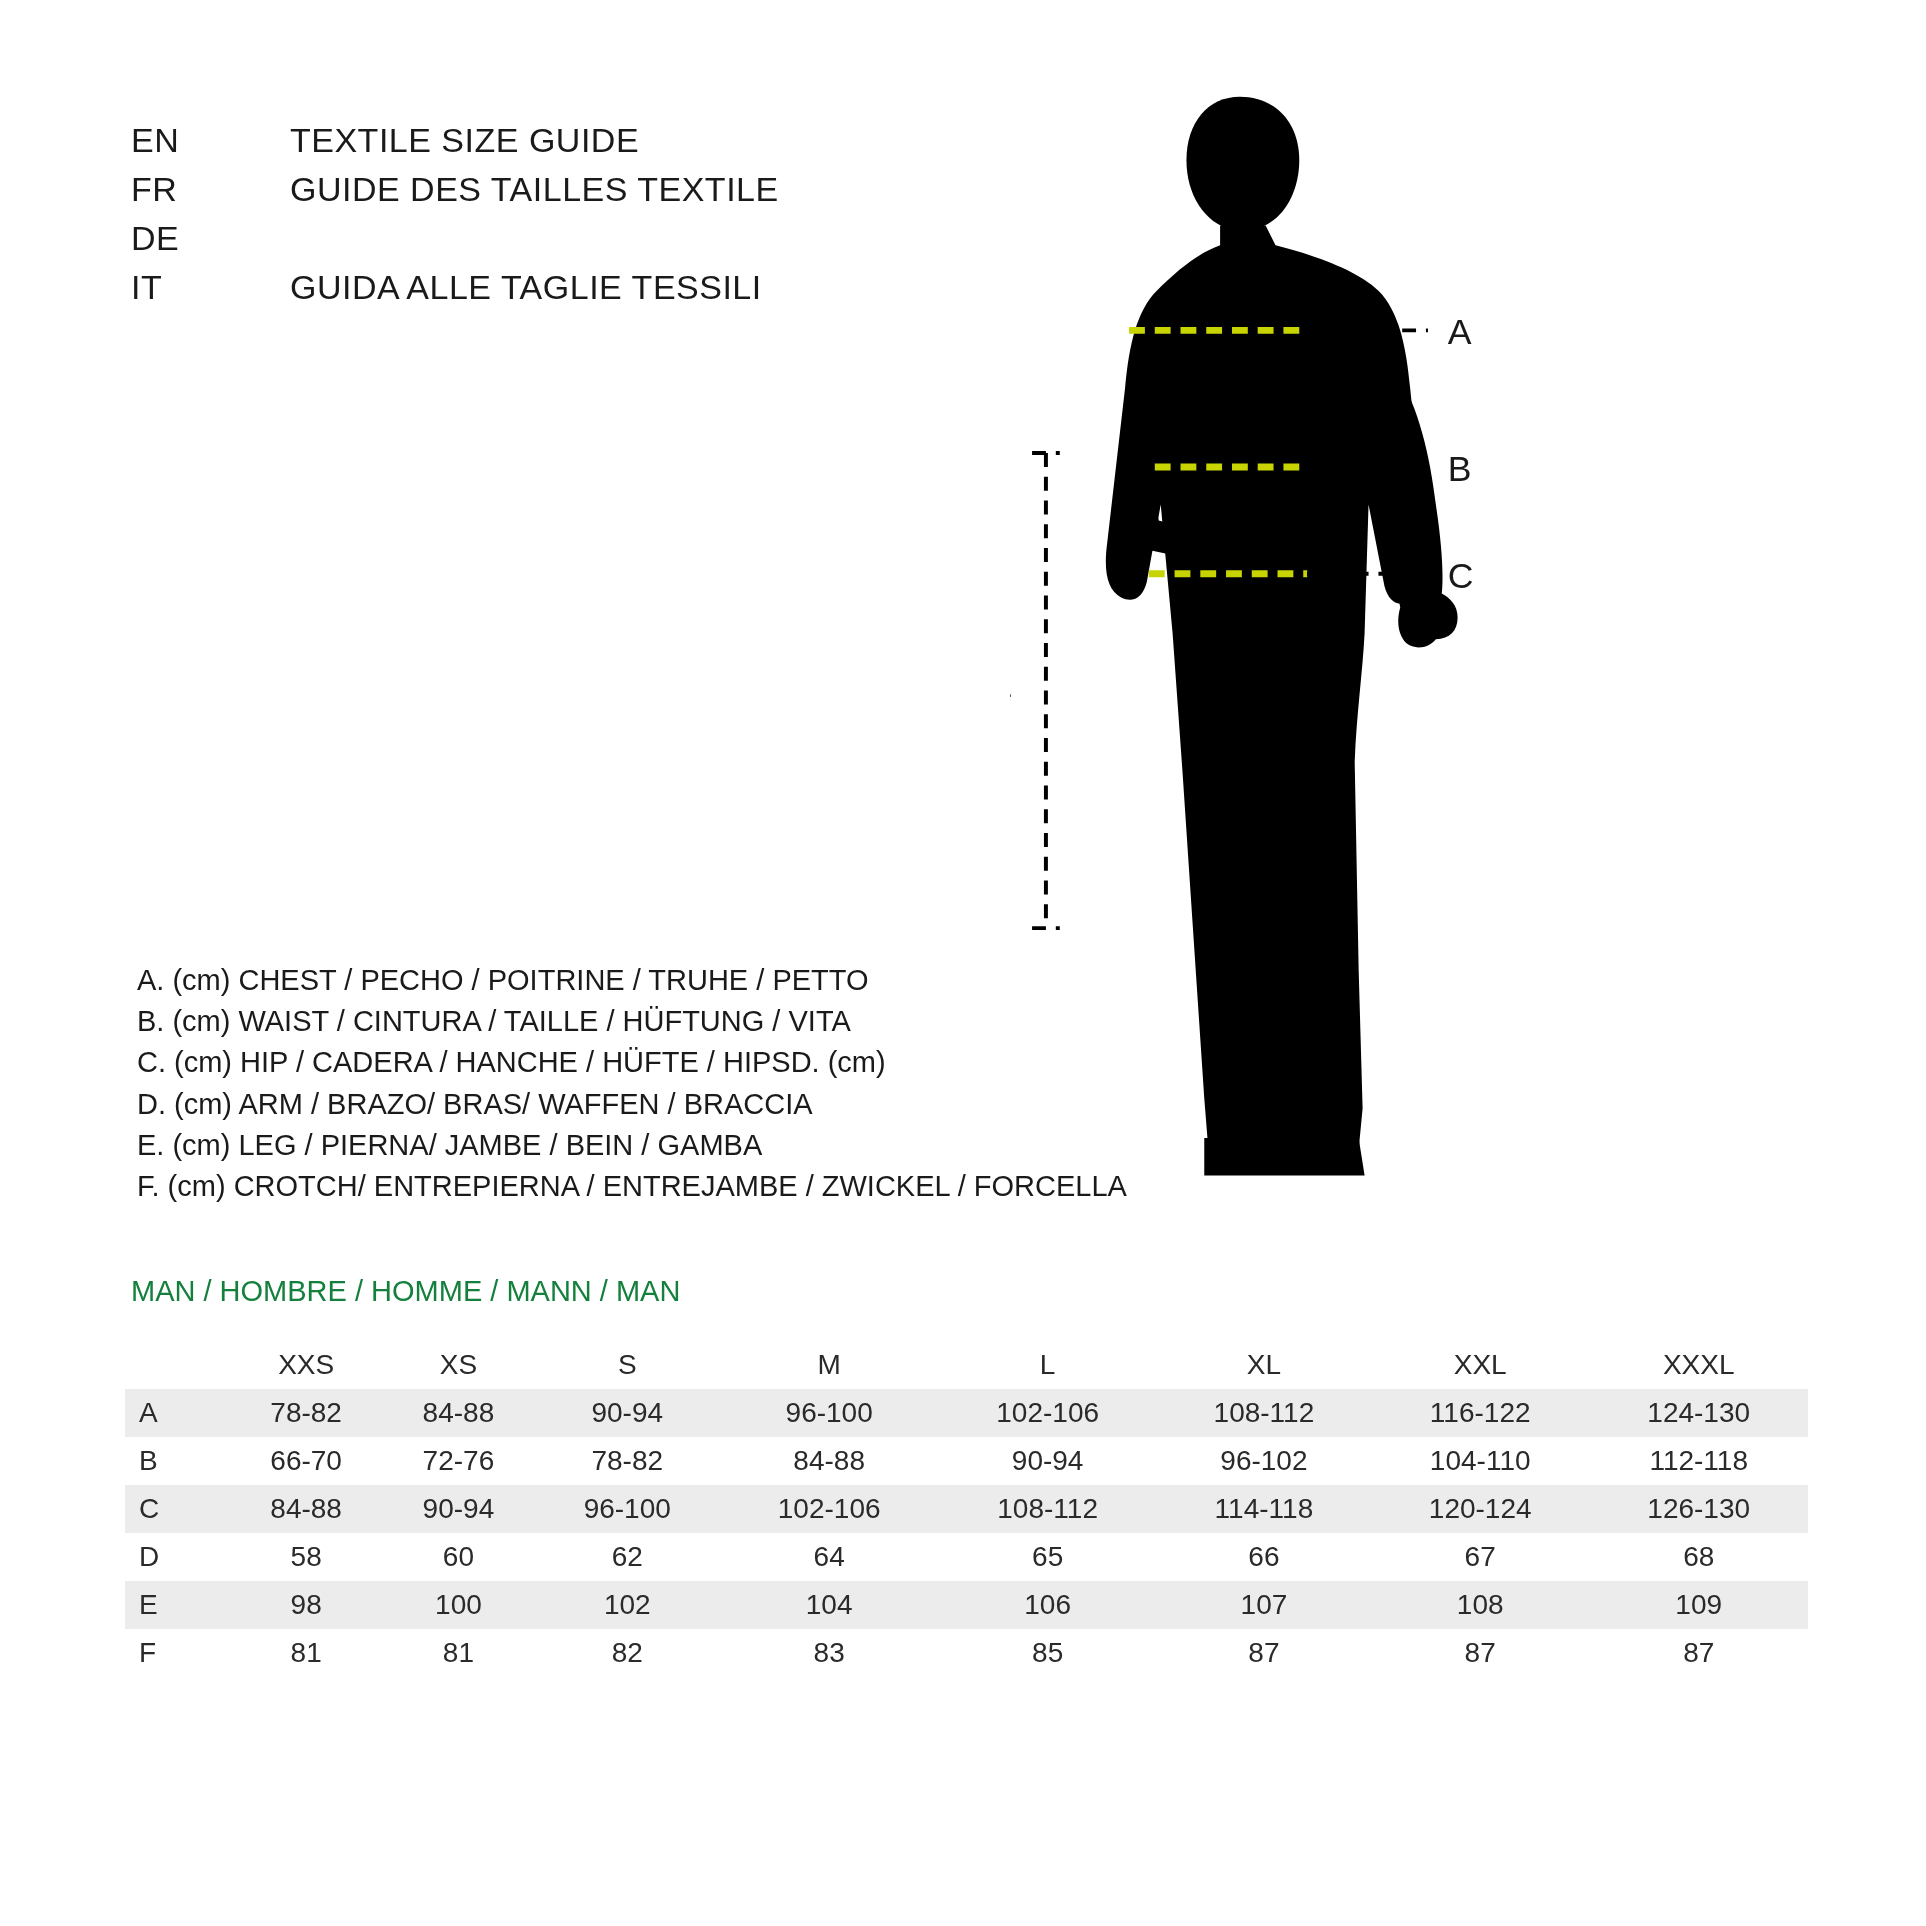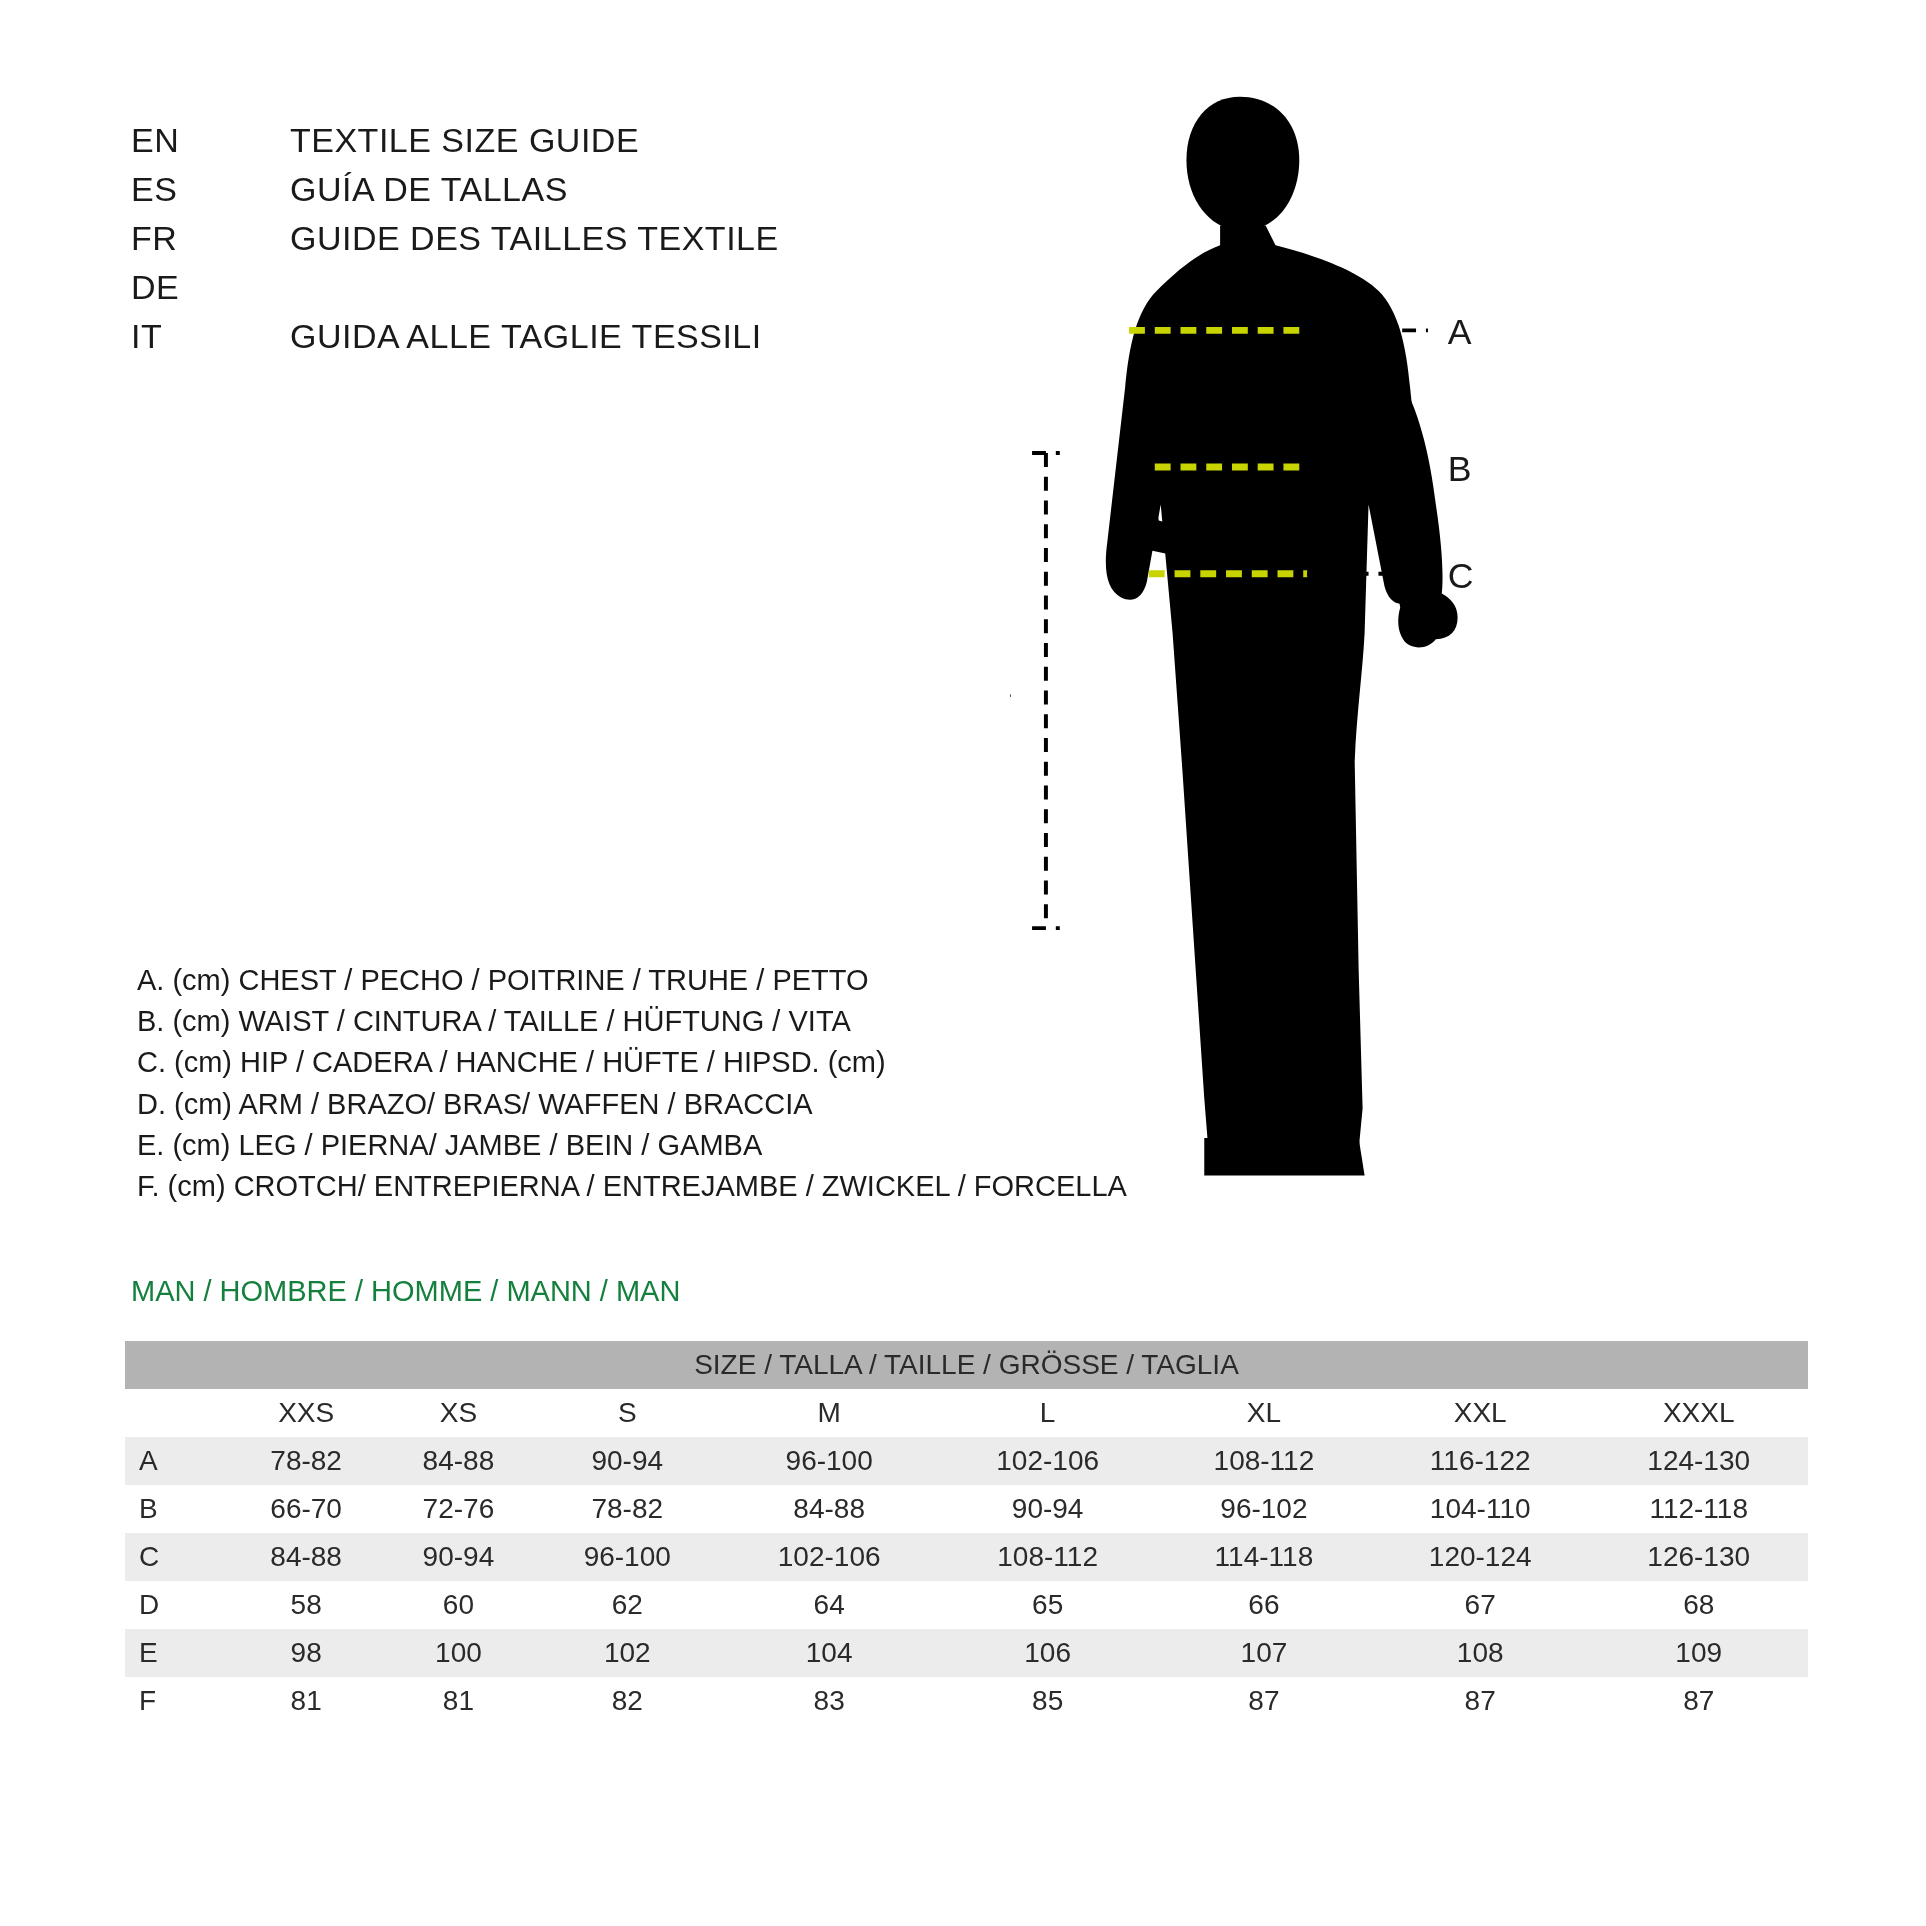--- a/index.html
+++ b/index.html
@@ -106,24 +106,20 @@
   }
   .sizes-row td { color: #2a2a2a; }
 </style>
 </head>
 <body>
 
 <div id="lang-block">
   <div class="lang-row">
     <span class="lang-code">EN</span>
     <span class="lang-title">TEXTILE SIZE GUIDE</span>
-  </div>
-  <div class="lang-row">
-    <span class="lang-code">ES</span>
-    <span class="lang-title">GUÍA DE TALLAS</span>
   </div>
   <div class="lang-row">
     <span class="lang-code">FR</span>
     <span class="lang-title">GUIDE DES TAILLES TEXTILE</span>
   </div>
   <div class="lang-row">
     <span class="lang-code">DE</span>
   </div>
   <div class="lang-row">
     <span class="lang-code">IT</span>
@@ -204,23 +200,20 @@
       <line x1="-42" y1="466" x2="-42" y2="890"></line>
       <line x1="-56" y1="466" x2="-28" y2="466"></line>
       <line x1="-56" y1="890" x2="-28" y2="890"></line>
     </g>
     <text x="-118" y="660" font-family="Liberation Sans, sans-serif" font-size="36" fill="#1a1a1a">F</text>
   </svg>
 </div>
 
 <table id="size-table">
   <tbody>
-    <tr class="tbl-header-row">
-      <td colspan="9">SIZE / TALLA / TAILLE / GRÖSSE / TAGLIA</td>
-    </tr>
     <tr class="sizes-row row-plain">
       <td class="col-label"></td>
       <td>XXS</td>
       <td>XS</td>
       <td>S</td>
       <td>M</td>
       <td>L</td>
       <td>XL</td>
       <td>XXL</td>
       <td>XXXL</td>

